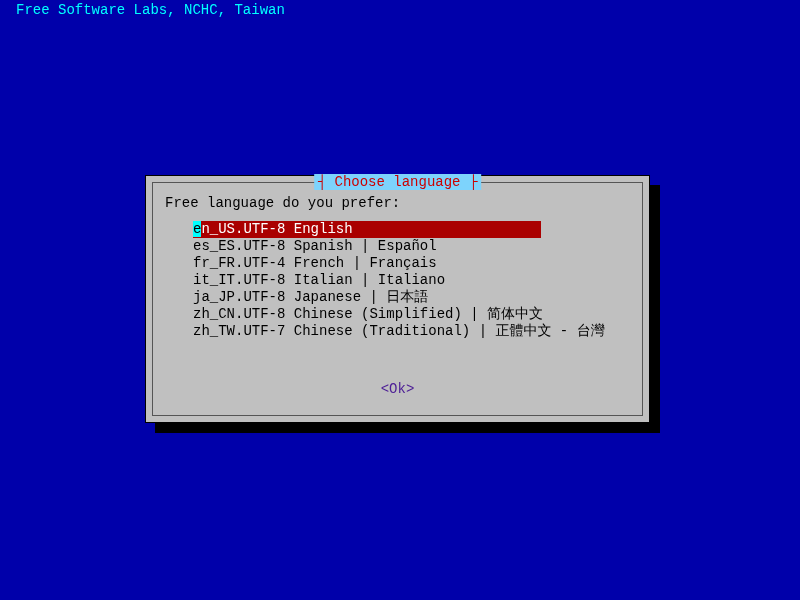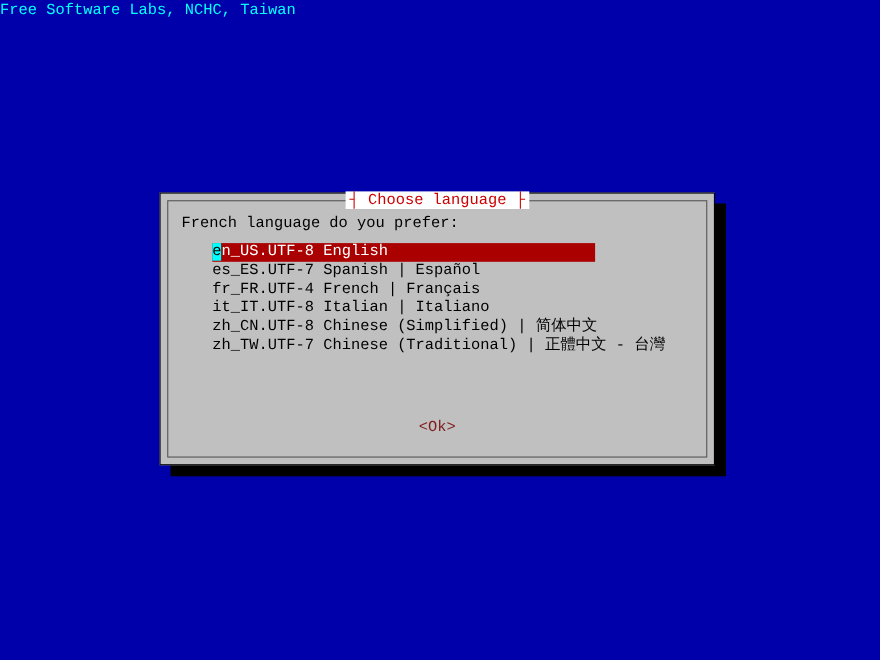--- a/index.html
+++ b/index.html
@@ -7,21 +7,21 @@
       width: 800px;
       height: 600px;
       background: #0000aa;
       font-family: "Courier New", monospace;
       font-size: 14px;
       position: relative;
       overflow: hidden;
     }
     .top-bar {
       color: #00ffff;
-      padding: 2px 0;
+      padding: 2px 16px;
       font-size: 14px;
     }
     .dialog-shadow {
       position: absolute;
       left: 155px;
       top: 185px;
       width: 505px;
       height: 248px;
       background: #000000;
     }
@@ -40,21 +40,21 @@
       top: 6px;
       right: 6px;
       bottom: 6px;
       border: 1px solid #555;
     }
     .dialog-title {
       position: absolute;
       top: -1px;
       left: 50%;
       transform: translateX(-50%) translateY(-50%);
-      background: #ffffff;
+      background: #7dd3fc;
       color: #cc0000;
       padding: 0 4px;
       white-space: nowrap;
     }
     .prompt {
       position: absolute;
       top: 12px;
       left: 12px;
       color: #000;
     }
@@ -77,38 +77,39 @@
     }
     .list-item.selected .first-char {
       background: #00ffff;
       color: #000;
     }
     .ok-button {
       position: absolute;
       bottom: 18px;
       left: 50%;
       transform: translateX(-50%);
-      color: #7f1d1d;
+      color: #4c1d95;
       cursor: pointer;
     }
   </style>
 </head>
 <body>
 
 <div class="top-bar">Free Software Labs, NCHC, Taiwan</div>
 
 <div class="dialog-shadow"></div>
 
 <div class="dialog">
   <div class="dialog-inner">
     <div class="dialog-title">┤ Choose language ├</div>
-    <div class="prompt">French language do you prefer:</div>
+    <div class="prompt">Free language do you prefer:</div>
     <div class="list" id="lang-list">
         <div class="list-item selected"><span class="first-char">e</span>n_US.UTF-8 English</div>
-        <div class="list-item">es_ES.UTF-7 Spanish | Español</div>
+        <div class="list-item">es_ES.UTF-8 Spanish | Español</div>
         <div class="list-item">fr_FR.UTF-4 French | Français</div>
         <div class="list-item">it_IT.UTF-8 Italian | Italiano</div>
+        <div class="list-item">ja_JP.UTF-8 Japanese | 日本語</div>
         <div class="list-item">zh_CN.UTF-8 Chinese (Simplified) | 简体中文</div>
         <div class="list-item">zh_TW.UTF-7 Chinese (Traditional) | 正體中文 - 台灣</div>
       </div>
     <div class="ok-button">&lt;Ok&gt;</div>
   </div>
 </div>
 
 </body></html>

